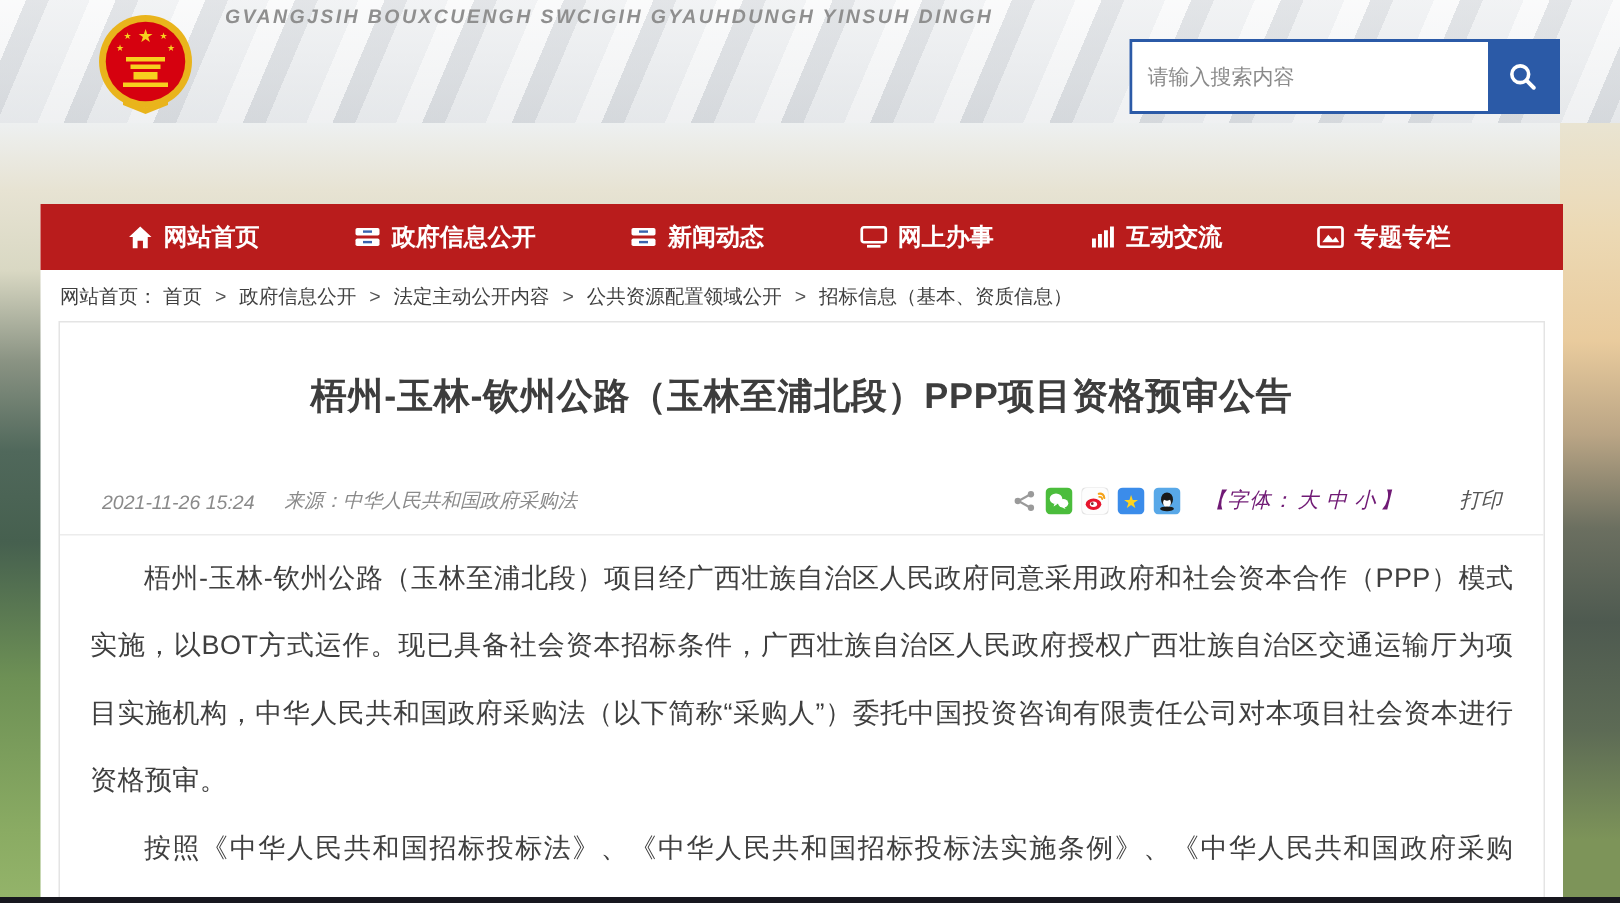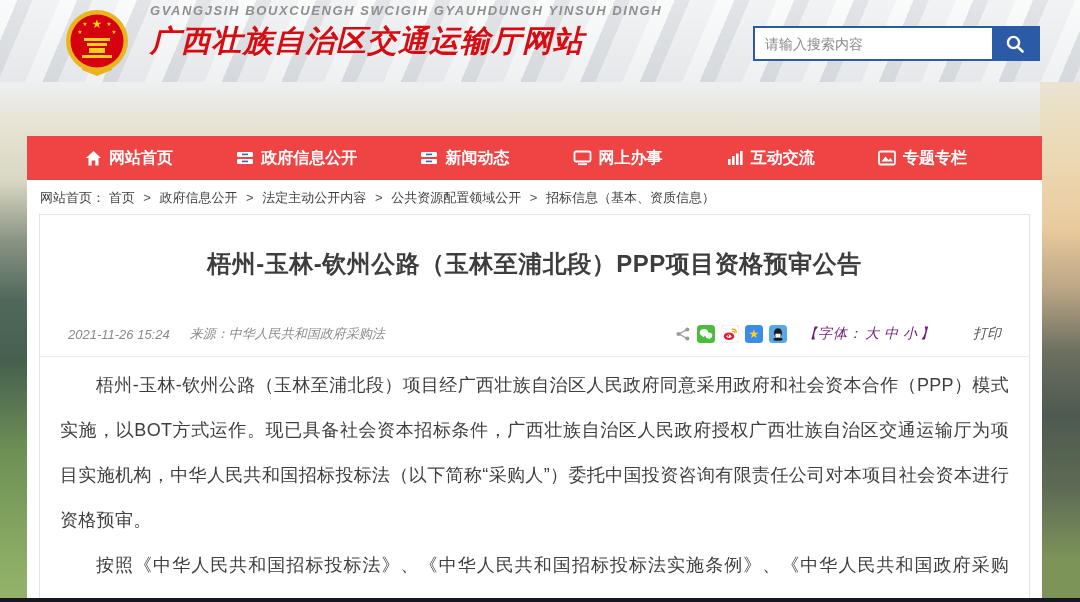--- a/index.html
+++ b/index.html
@@ -26,40 +26,40 @@
       repeating-linear-gradient(113deg,
         rgba(255,255,255,.55) 0 16px, rgba(204,208,213,.45) 16px 30px,
         rgba(238,240,242,.5) 30px 55px),
       linear-gradient(180deg,#f5f6f7,#dcdfe2);
   }
   .emblem { position:absolute; left:60px; top:6px; width:74px; height:72px; }
   .banner-titles { position:absolute; left:150px; top:3px;font-style:italic; }
   .zhuang { font-size:13px; font-weight:bold; color:#8f8f8f; letter-spacing:1.6px; }
   .site-title { font-size:30px; font-weight:bold; color:#d50c11; letter-spacing:1px; margin-top:3px; }
   .search {
-    position:absolute; right:40px; top:26px; width:287px; height:35px;
+    position:absolute; right:40px; top:26px; width:287px; height:50px;
     border:2px solid #2b5aa7; background:#fff; display:flex; align-items:stretch;
   }
   .search input {
     flex:1; border:none; outline:none; padding:0 10px;
     font-size:14px; color:#555; font-family:inherit;
   }
   .search input::placeholder { color:#8a8a8a; }
   .search-btn {
     width:46px; background:#2b5aa7; border:none; display:flex;
     align-items:center; justify-content:center; cursor:pointer;
   }
   
   .wrapper {
     position:absolute; left:27px; top:136px; width:1015px; height:466px;
     background:#fff;
   }
   
   .nav {
-    height:44px; background:#ef4444; display:flex; align-items:center;
+    height:44px; background:#b91c1c; display:flex; align-items:center;
     justify-content:space-between; padding:0 75px 0 58px;
   }
   .nav-item {
     display:flex; align-items:center; gap:7px; color:#fff;
     font-size:16px; font-weight:bold; cursor:pointer; white-space:nowrap;
   }
   .nav-item svg { display:block; }
   
   .breadcrumb {
     padding:9px 0 7px 13px; font-size:13px; color:#3f3f3f; white-space:nowrap;
@@ -113,21 +113,20 @@
       <text x="54" y="28" font-size="6" fill="#f7d01e" text-anchor="middle">★</text>
       <rect x="24" y="32" width="26" height="3" fill="#f7d01e"></rect>
       <rect x="27" y="37" width="20" height="3" fill="#f7d01e"></rect>
       <rect x="29" y="42" width="16" height="5" fill="#f7d01e"></rect>
       <rect x="22" y="49" width="30" height="3" fill="#f7d01e"></rect>
       <path d="M22 60 L37 66 L52 60 L52 64 L37 70 L22 64 Z" fill="#e9b41c"></path>
     </svg>
   </div>
   <div class="banner-titles">
     <div class="zhuang">GVANGJSIH BOUXCUENGH SWCIGIH GYAUHDUNGH YINSUH DINGH</div>
-    <div class="site-title">广西壮族自治区交通运输厅网站</div>
   </div>
   <div class="search">
     <input type="text" placeholder="请输入搜索内容" style="">
     <button class="search-btn">
       <svg width="22" height="22" viewBox="0 0 22 22">
         <circle cx="9.5" cy="9.5" r="5.6" stroke="#fff" stroke-width="2.4" fill="none"></circle>
         <line x1="13.8" y1="13.8" x2="18.5" y2="18.5" stroke="#fff" stroke-width="2.6" stroke-linecap="round"></line>
       </svg>
     </button>
   </div>
@@ -254,19 +253,19 @@
 
         <div class="font-widget">
           <span>【字体：</span><span class="fs">大</span><span class="fs">中</span><span class="fs">小</span><span>】</span>
         </div>
 
         <span class="print">打印</span>
       </div>
     </div>
 
     <div class="body-text">
-      <p>梧州-玉林-钦州公路（玉林至浦北段）项目经广西壮族自治区人民政府同意采用政府和社会资本合作（PPP）模式实施，以BOT方式运作。现已具备社会资本招标条件，广西壮族自治区人民政府授权广西壮族自治区交通运输厅为项目实施机构，中华人民共和国招标投标法（以下简称“采购人”）委托中国投资咨询有限责任公司对本项目社会资本进行资格预审。</p>
+      <p>梧州-玉林-钦州公路（玉林至浦北段）项目经广西壮族自治区人民政府同意采用政府和社会资本合作（PPP）模式实施，以BOT方式运作。现已具备社会资本招标条件，广西壮族自治区人民政府授权广西壮族自治区交通运输厅为项目实施机构，中华人民共和国政府采购法（以下简称“采购人”）委托中国投资咨询有限责任公司对本项目社会资本进行资格预审。</p>
       <p>按照《中华人民共和国招标投标法》、《中华人民共和国招标投标法实施条例》、《中华人民共和国政府采购法》、《中华人民共和国政府采购法实施条例》、《关于在收费公路领域推广运用政府和社会资本合作模式的实施意见》（财建〔2015〕111号）、《收费公路管理条例》、《经营性公路建设项目社会资本方招标投标管理规定》、《政</p>
     </div>
   </div>
 </div>
 
 <div class="bottom-strip"></div>
 
 </body></html>

